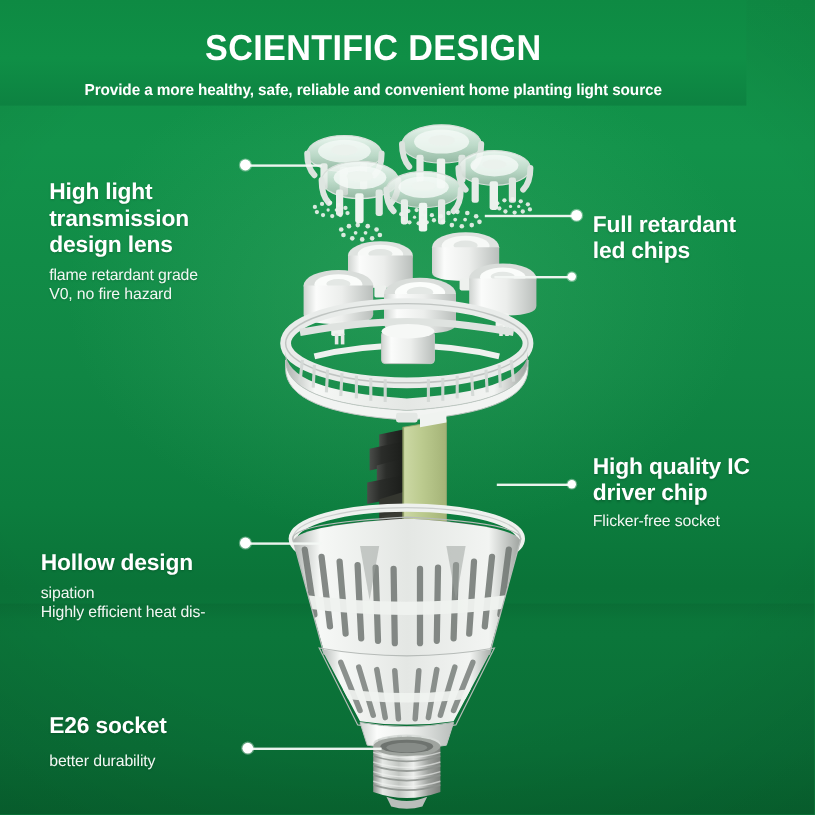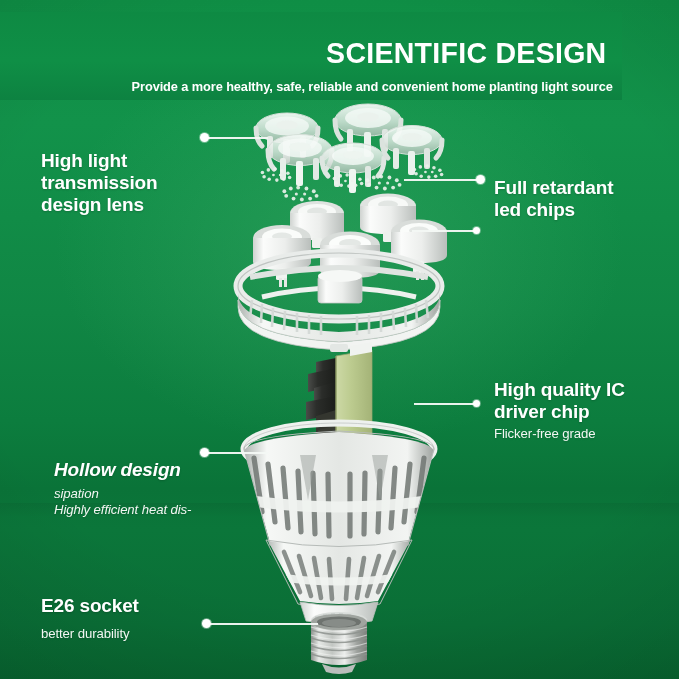--- a/index.html
+++ b/index.html
@@ -27,23 +27,23 @@
     background:linear-gradient(180deg, rgba(0,0,0,.055), rgba(0,0,0,0));
     pointer-events:none;
   }
   #vignette {
     position:absolute; inset:0; pointer-events:none;
     background:radial-gradient(ellipse 105% 85% at 50% 45%, rgba(0,0,0,0) 52%, rgba(0,0,0,.16) 100%);
   }
 
   
   #header {
-    position:absolute; left:0; top:12px; width:622px; height:88px;
+    position:absolute; left:0; top:0; width:622px; height:88px;
     background:linear-gradient(180deg,#0e8a43 0%,#0f8f46 55%,#0d8241 100%);
-    text-align:right;
+    text-align:center;
     z-index:6;
   }
   #title {
     font-size:30px; font-weight:700; color:#ffffff;
     letter-spacing:.3px; line-height:1;
     padding-top:26px;
     font-stretch:condensed;
     transform:scaleX(.95); transform-origin:50% 50%;
   }
   #subtitle {
@@ -482,41 +482,45 @@
 
   <div class="leader" style="left:208px; top:623px; width:110px;"></div>
   <div class="dot" style="left:202px; top:619px;"></div>
 
   <div class="callout" style="left:41px; top:133px; width:180px;">
     <div class="c-title">
       <div>High light</div>
       <div>transmission</div>
       <div>design lens</div>
     </div>
+    <div class="c-sub">
+      <div>flame retardant grade</div>
+      <div>V0, no fire hazard</div>
+    </div>
   </div>
 
   <div class="callout" style="left:494px; top:160px; width:175px;">
     <div class="c-title">
       <div>Full retardant</div>
       <div>led chips</div>
     </div>
   </div>
 
 
   <div class="callout" style="left:494px; top:362px; width:180px;">
     <div class="c-title">
       <div>High quality IC</div>
       <div>driver chip</div>
     </div>
     <div class="c-sub tight">
-      <div>Flicker-free grade</div>
+      <div>Flicker-free socket</div>
     </div>
   </div>
 
-  <div class="callout" style="left:54px; top:442px; width:190px;font-style:italic;">
+  <div class="callout" style="left:34px; top:442px; width:190px;">
     <div class="c-title">
       <div>Hollow design</div>
     </div>
     <div class="c-sub">
       <div>sipation</div>
       <div>Highly efficient heat dis-</div>
     </div>
   </div>
 
   <div class="callout" style="left:41px; top:578px; width:190px;">

